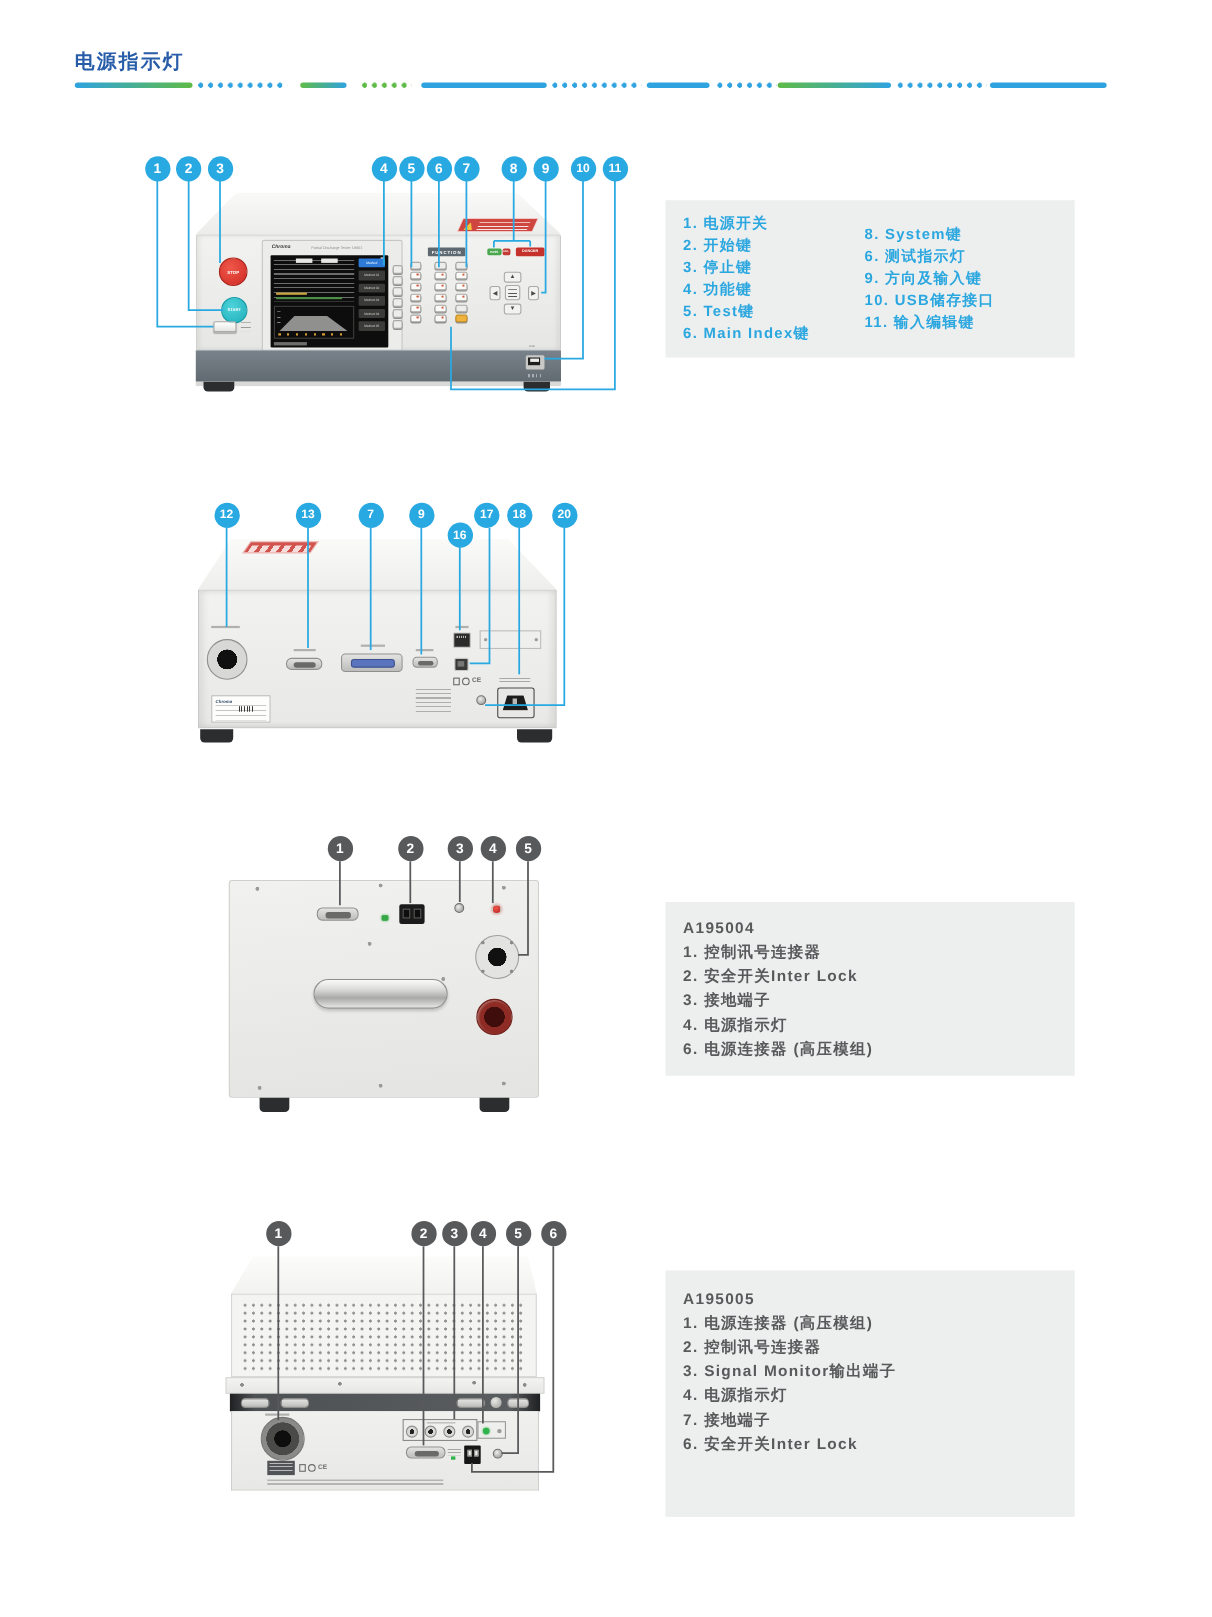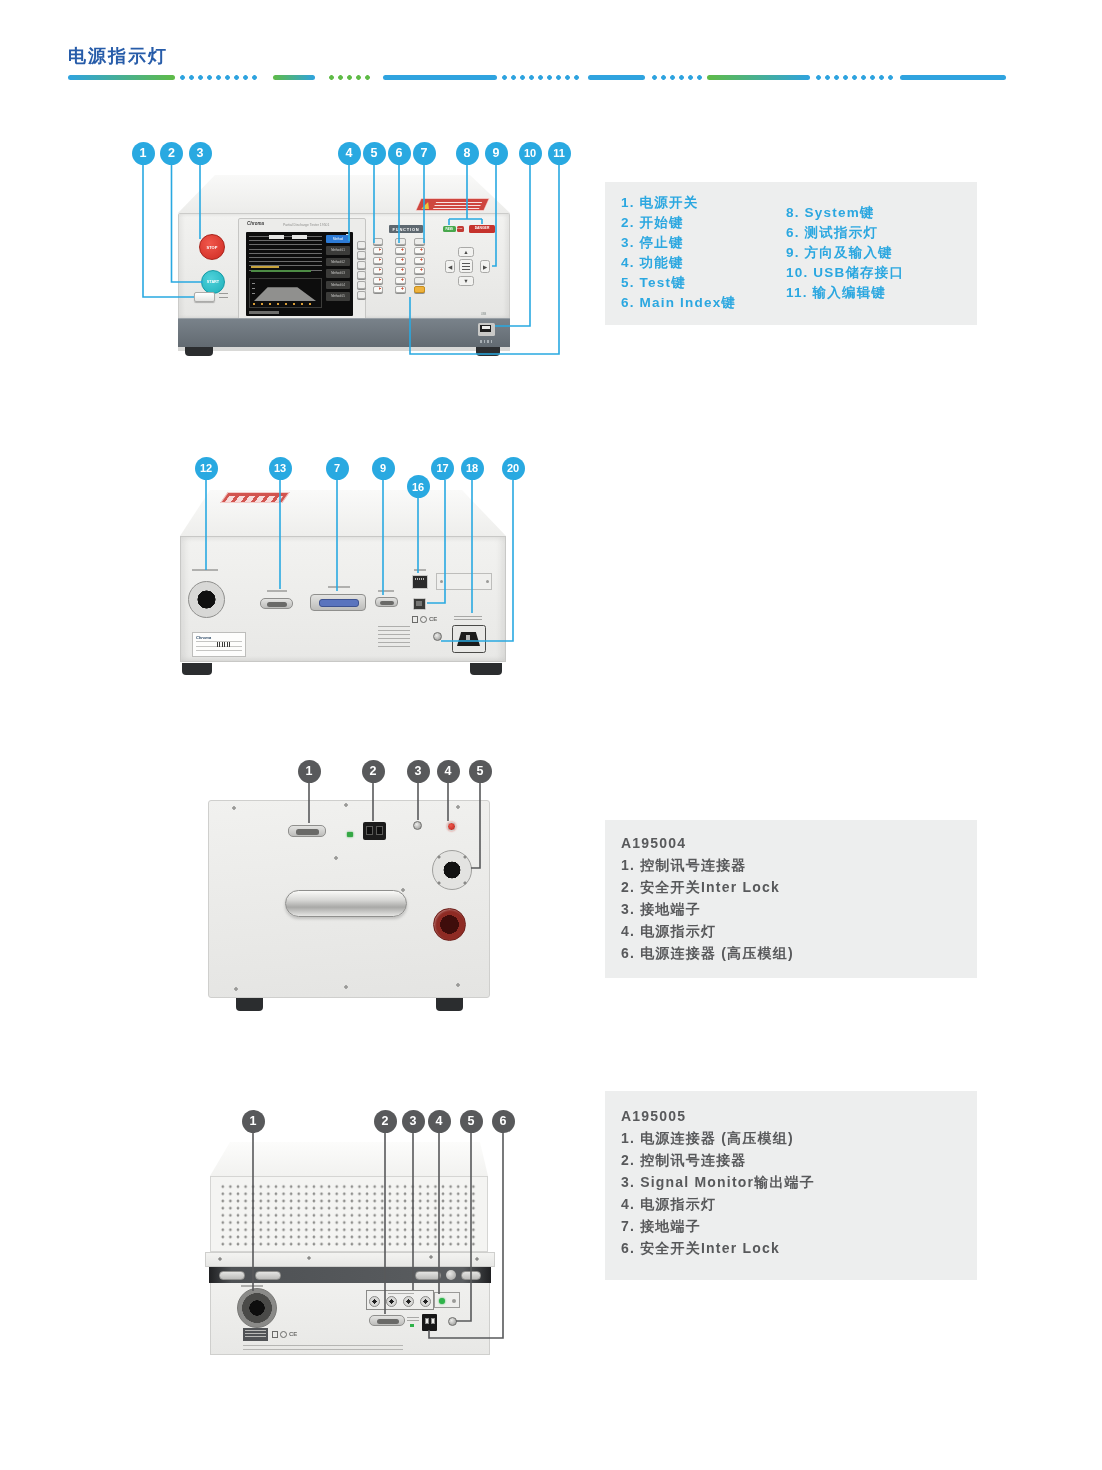--- a/index.html
+++ b/index.html
@@ -390,21 +390,21 @@
       </div>
       <div style="left:61px;top:46px;width:40px;height:10px;color:#6B6B69;font-size:6px;display:flex;gap:2px;align-items:center">
         <span style="position:static;width:6px;height:7px;border:0.8px solid #6B6B69;display:inline-block"></span>
         <span style="position:static;width:7px;height:7px;border:0.8px solid #6B6B69;border-radius:50%;display:inline-block"></span>
         <span style="position:static;font-weight:bold">CE</span>
       </div>
       <div style="left:32px;top:62px;width:160px;height:6px;background:repeating-linear-gradient(180deg,#B5B5B3 0 1.2px,transparent 1.2px 3.6px)"></div>
     </div>
   </div>
 
-  <div class="ibox" style="top:1091px;height:189px">
+  <div class="ibox" style="top:1155px;height:224px">
     <div class="col" style="left:16px;top:14px">
       <div class="ln2">A195005</div>
       <div class="ln2">1. 电源连接器 (高压模组)</div>
       <div class="ln2">2. 控制讯号连接器</div>
       <div class="ln2">3. Signal Monitor输出端子</div>
       <div class="ln2">4. 电源指示灯</div>
       <div class="ln2">7. 接地端子</div>
       <div class="ln2">6. 安全开关Inter Lock</div>
     </div>
   </div>

